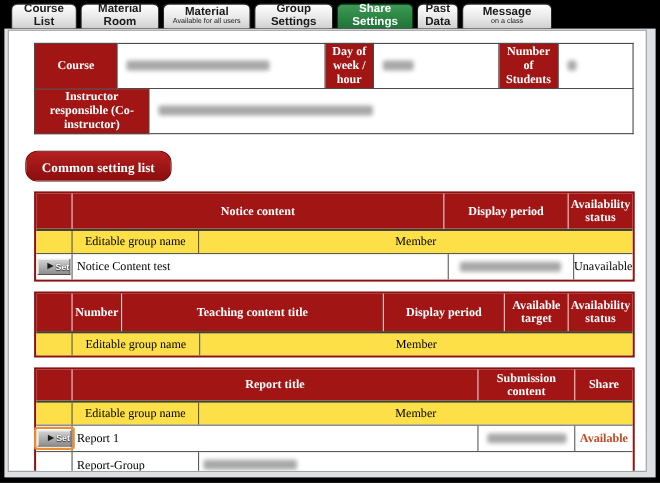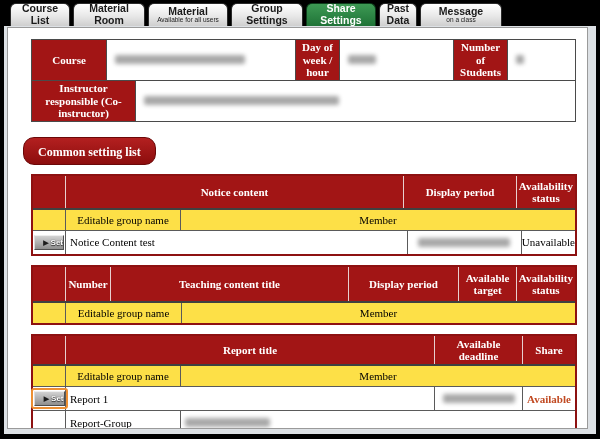--- a/index.html
+++ b/index.html
@@ -178,21 +178,21 @@
       <div class="gcell" style="width:116px">Editable group name</div>
       <div class="gcell flex1">Member</div>
     </div>
   </div>
 
   
   <div class="stable">
     <div class="hrow" style="min-height:22px">
       <div class="hcell w-set"></div>
       <div class="hcell" style="width:369px">Report title</div>
-      <div class="hcell" style="width:88px">Available deadline</div>
+      <div class="hcell" style="width:88px">Submission content</div>
       <div class="hcell flex1">Share</div>
     </div>
     <div class="grow">
       <div class="gcell w-set"></div>
       <div class="gcell w-grp">Editable group name</div>
       <div class="gcell flex1">Member</div>
     </div>
     <div class="drow">
       <div class="dcell setwrap center">
         <div class="hlbox">

